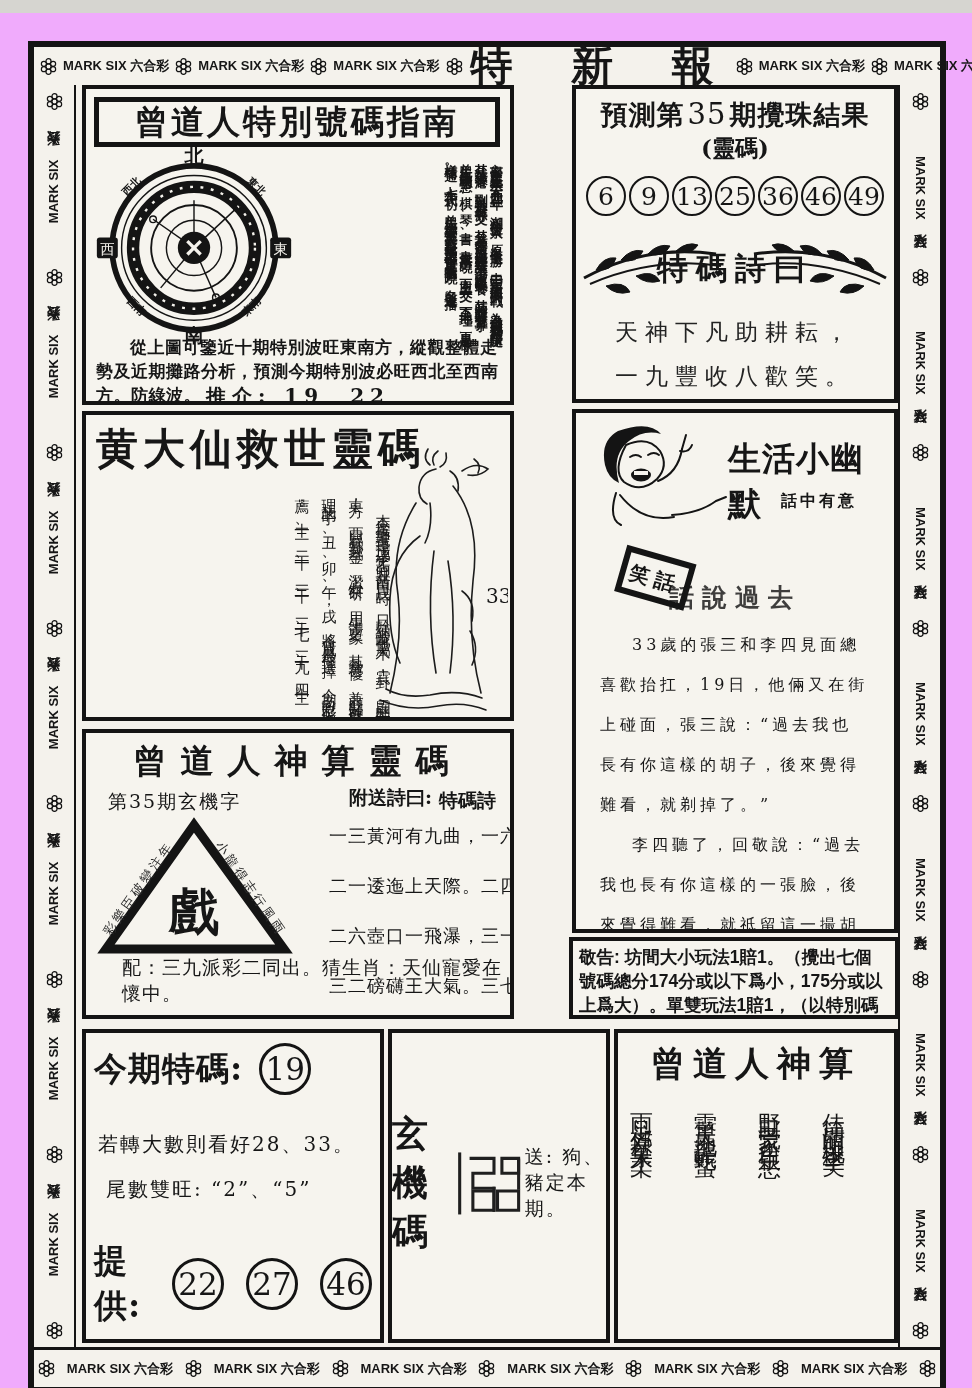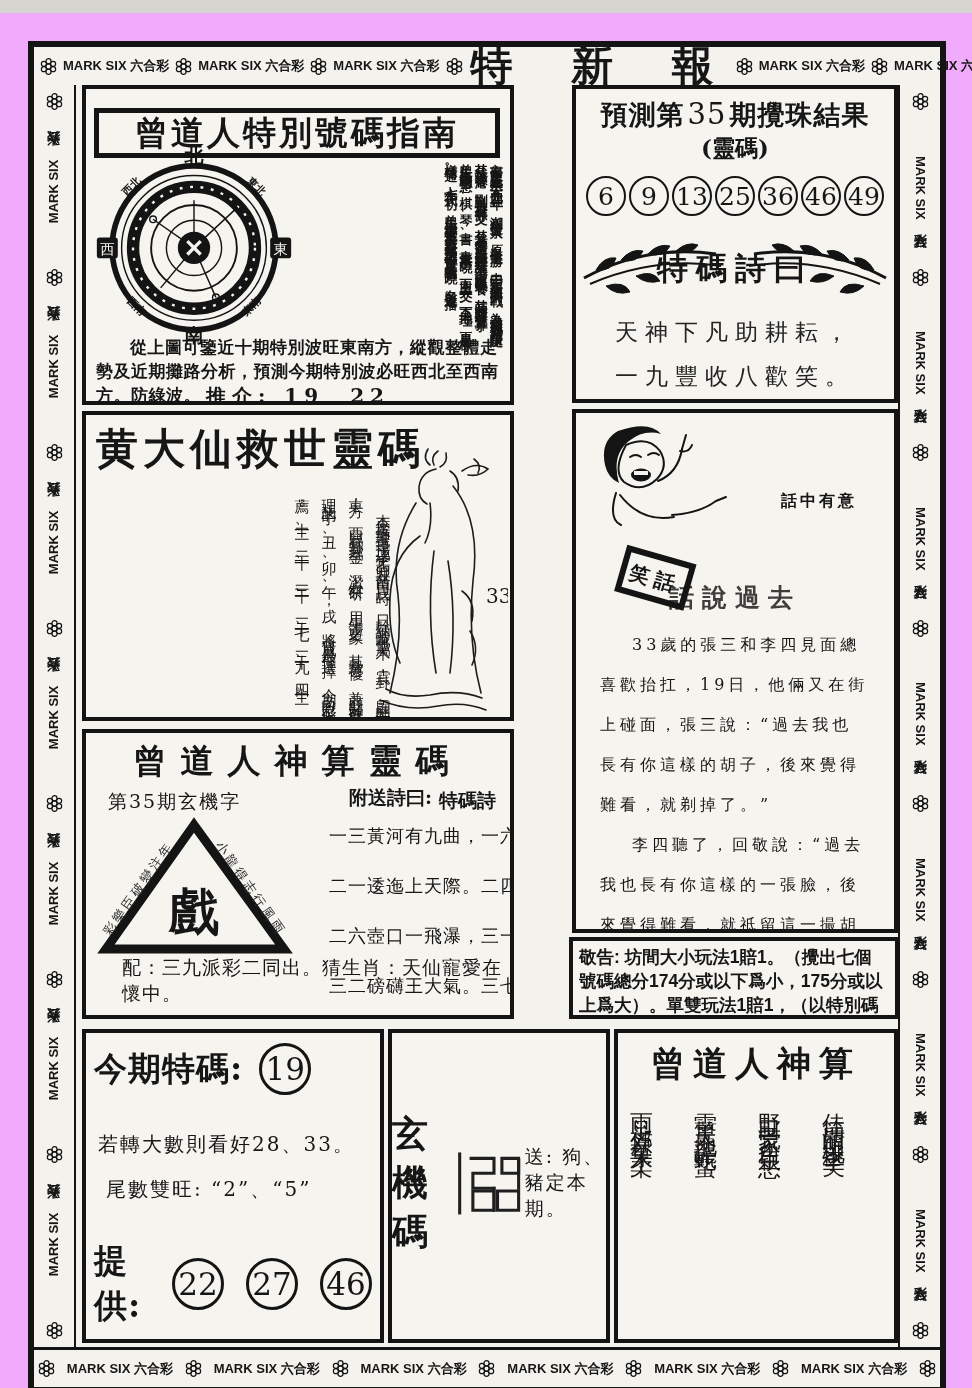--- a/index.html
+++ b/index.html
@@ -23,21 +23,21 @@
   .band-bottom .strip{flex:1;justify-content:space-between;}
   .band-left .brand-text{writing-mode:vertical-rl;transform:rotate(180deg);}
   .band-right .brand-text{writing-mode:vertical-rl;}
   .flower{width:17px;height:17px;flex:0 0 auto;}
   .page-title{font-size:42px;font-weight:900;letter-spacing:22px;line-height:38px;white-space:nowrap;margin-left:8px;}
   
   .content{position:absolute;left:48px;top:38px;right:48px;bottom:40px;}
   .box{position:absolute;background:#f6f4ee;border:4px solid #141414;box-sizing:border-box;overflow:hidden;}
   
   .boxA{left:0;top:0;width:432px;height:320px;}
-  .guide-title{position:absolute;left:8px;top:19px;right:10px;height:50px;border:5px solid #141414;
+  .guide-title{position:absolute;left:8px;top:8px;right:10px;height:50px;border:5px solid #141414;
       display:flex;align-items:center;justify-content:center;font-size:33px;font-weight:900;letter-spacing:3px;box-sizing:border-box;}
   .guide-bio{position:absolute;right:6px;top:64px;width:218px;height:176px;writing-mode:vertical-rl;
       font-size:13px;line-height:15.2px;letter-spacing:2.5px;font-weight:bold;}
   .guide-compass{position:absolute;left:8px;top:56px;}
   .guide-analysis{position:absolute;left:10px;right:10px;top:246px;font-size:17px;font-weight:bold;
       line-height:24px;text-indent:2em;letter-spacing:0.5px;}
   .guide-reco{position:absolute;left:0;right:0;top:294px;text-align:center;font-size:20px;font-weight:900;letter-spacing:6px;}
   
   .boxB{left:490px;top:0;width:326px;height:318px;}
   .predict-title{margin-top:8px;text-align:center;font-size:27px;font-weight:900;letter-spacing:1px;}
@@ -532,20 +532,21 @@
             <path d="M36,74 q22,28 54,22"></path>
             <path d="M88,94 q28,-2 44,-14 M132,80 l10,-4"></path>
           </g>
           <ellipse cx="57" cy="54" rx="10" ry="6.5" fill="#141414"></ellipse>
           <rect x="50" y="50" width="14" height="4" fill="#f6f4ee"></rect>
           <g transform="rotate(16 72 158)">
             <rect x="38" y="136" width="66" height="42" fill="#f6f4ee" stroke="#141414" stroke-width="6"></rect>
             <text x="71" y="165" font-size="20" font-weight="900" text-anchor="middle" fill="#141414" letter-spacing="6">笑話</text>
           </g>
         </svg>
+        <div class="humor-title">生活小幽默</div>
         <div class="humor-sub">話中有意</div>
         <div class="humor-head">話說過去</div>
         <div class="humor-story">
           <p>33歲的張三和李四見面總喜歡抬扛，19日，他倆又在街上碰面，張三說：“過去我也長有你這樣的胡子，後來覺得難看，就剃掉了。”</p>
           <p>李四聽了，回敬說：“過去我也長有你這樣的一張臉，後來覺得難看，就祇留這一撮胡子了。”</p>
         </div>
       </div>
 
       <div class="box boxE">
         <div class="ss-title">曾道人神算靈碼</div>

